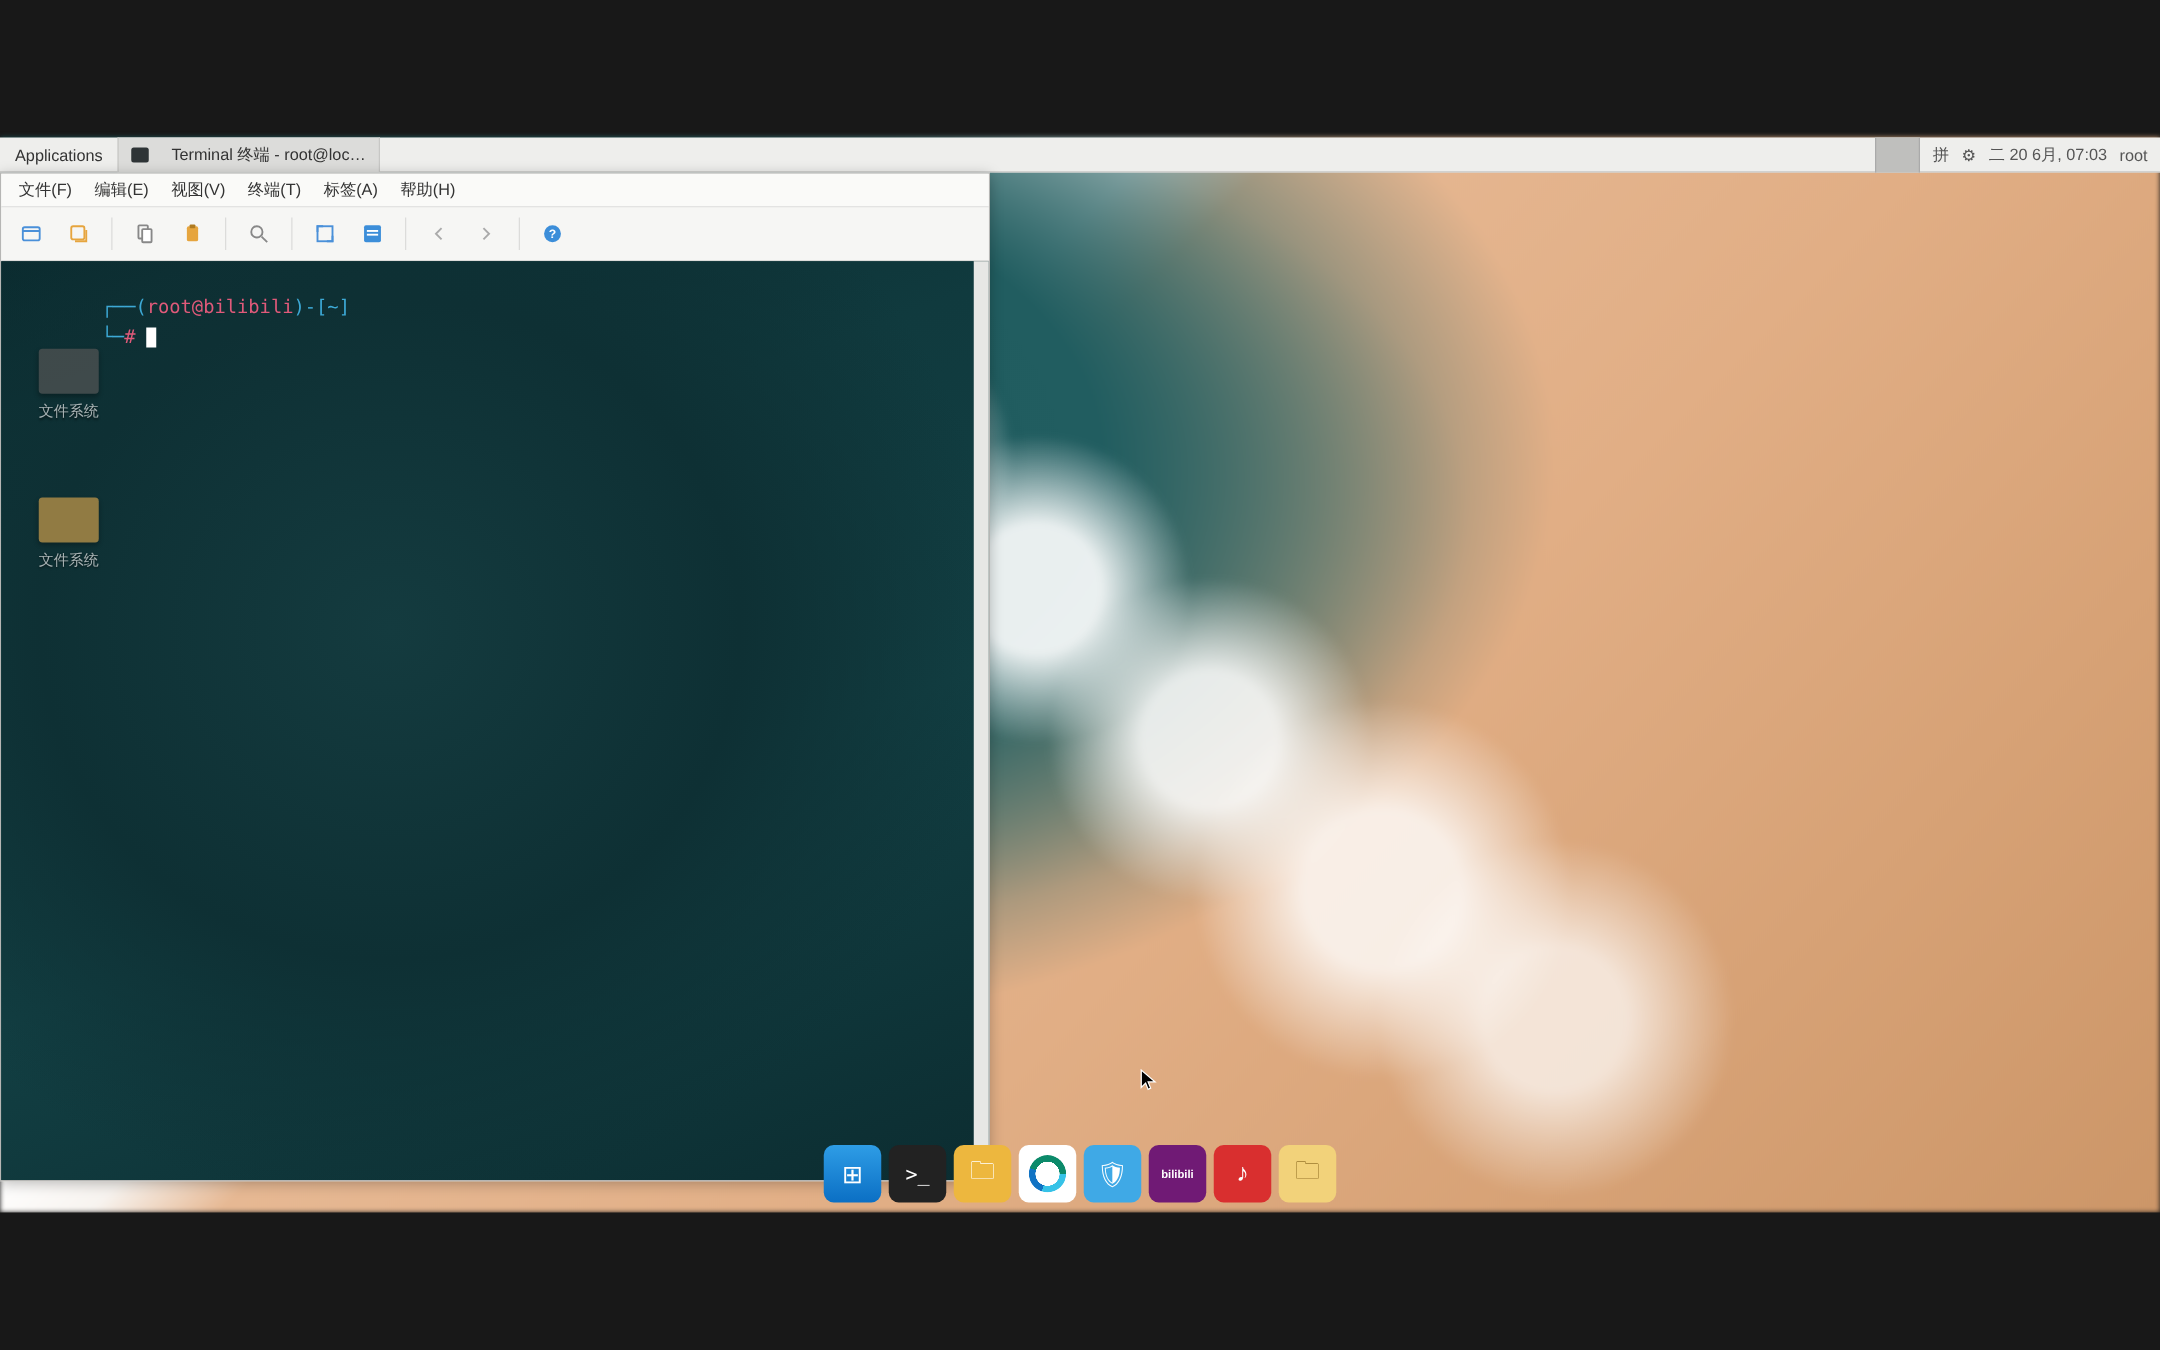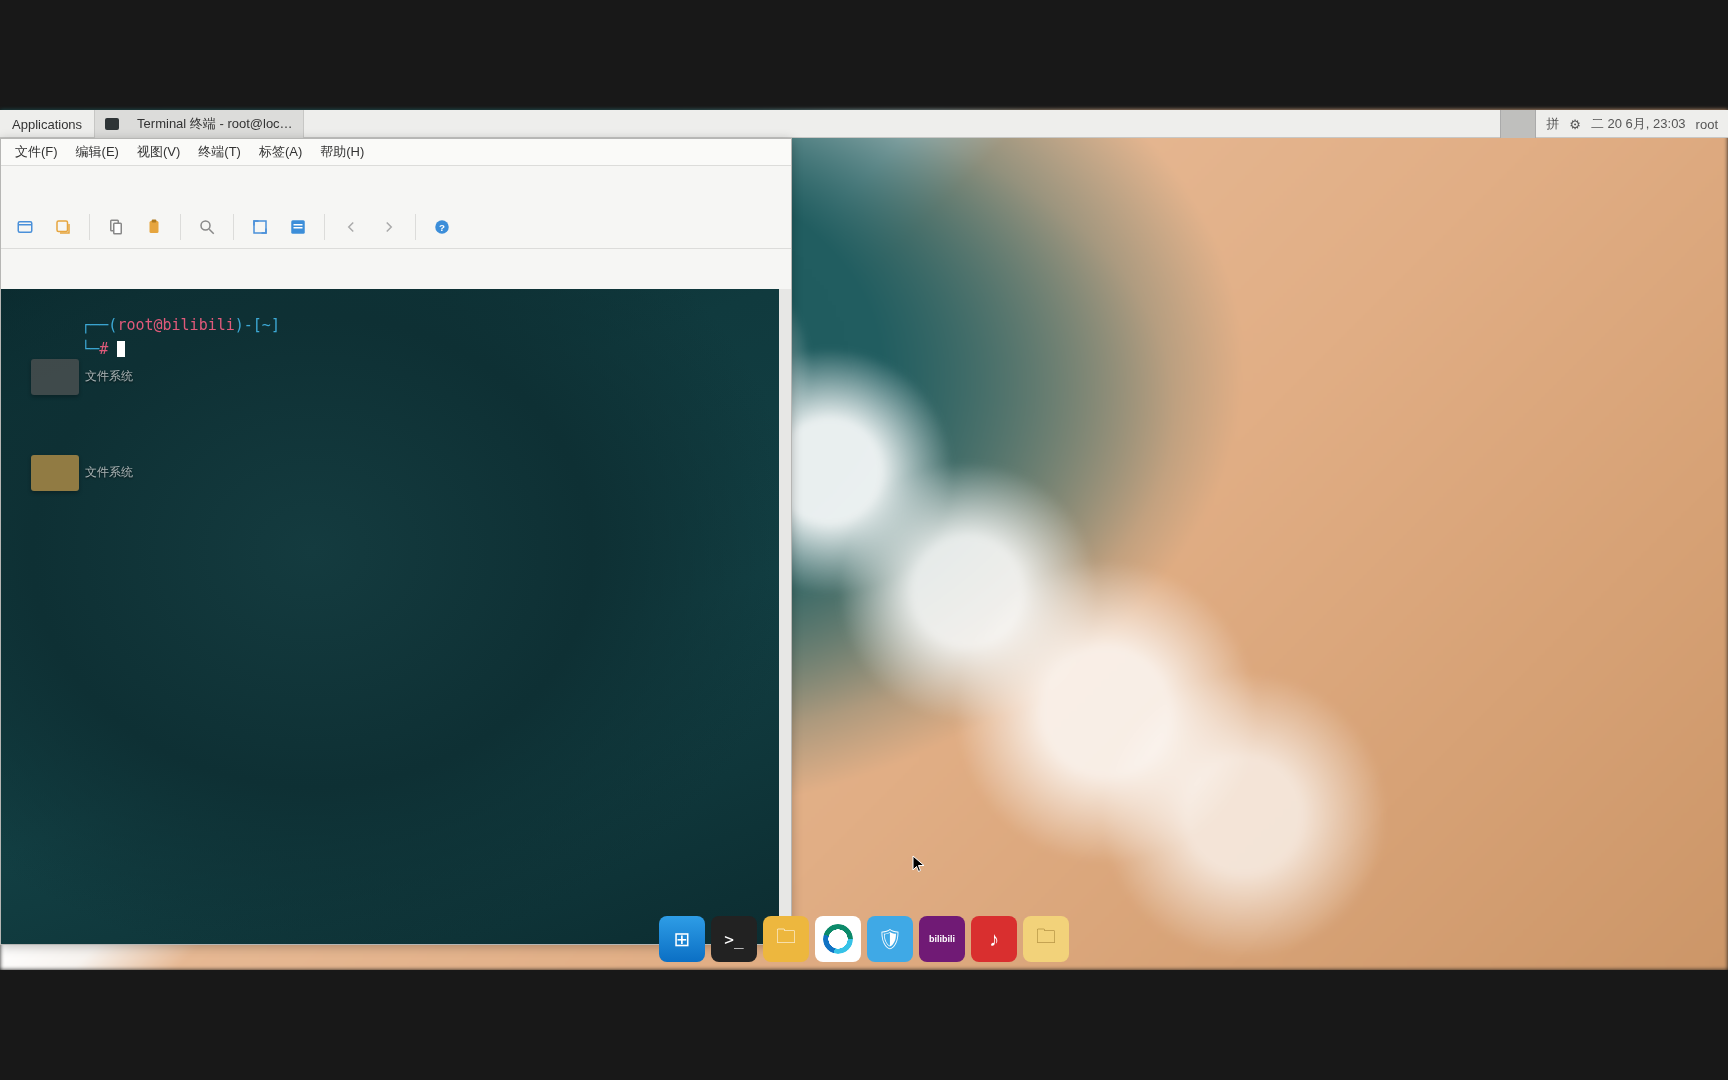--- a/index.html
+++ b/index.html
@@ -28,39 +28,39 @@
   
   .panel{position:absolute;top:0;left:0;right:0;height:28px;background:#eeeeec;display:flex;align-items:center;font-size:13px;color:#333;box-shadow:inset 0 -1px 0 #c7c7c5;}
   .panel .apps{padding:0 12px;height:100%;display:flex;align-items:center;cursor:default;}
   .panel .task{display:flex;align-items:center;height:100%;padding:0 10px;background:#dcdcda;border-right:1px solid #c7c7c5;border-left:1px solid #c7c7c5;gap:18px;max-width:220px;}
   .panel .task .winicon{width:14px;height:12px;background:#2e3436;border-radius:2px;display:inline-block;}
   .panel .spacer{flex:1;}
   .panel .tray{display:flex;align-items:center;gap:10px;padding:0 10px;color:#555;}
   .panel .switcher{width:34px;height:100%;background:#bfbfbd;border-left:1px solid #aaa;border-right:1px solid #aaa;}
 
   
-  .termwin{position:absolute;left:0;top:28px;width:790px;height:805px;background:#f6f6f4;border:1px solid #b6b6b4;box-shadow:0 2px 10px rgba(0,0,0,.25);display:flex;flex-direction:column;gap:40px;}
+  .termwin{position:absolute;left:0;top:28px;width:790px;height:805px;background:#f6f6f4;border:1px solid #b6b6b4;box-shadow:0 2px 10px rgba(0,0,0,.25);display:flex;flex-direction:column;}
   .menubar{height:26px;display:flex;align-items:center;gap:6px;padding:0 8px;font-size:13px;color:#333;background:#fafaf8;border-bottom:1px solid #dcdcda;}
   .menubar span{padding:2px 6px;}
   .toolbar{height:42px;display:flex;align-items:center;gap:6px;padding:0 8px;background:#f6f6f4;border-bottom:1px solid #dcdcda;}
   .toolbar .tbtn{width:30px;height:30px;display:flex;align-items:center;justify-content:center;border:1px solid transparent;border-radius:3px;}
   .toolbar .sep{width:1px;height:26px;background:#dcdcda;margin:0 4px;}
   .toolbar svg{width:18px;height:18px;}
   .termbody{
     flex:1;position:relative;
     background:
       radial-gradient(ellipse 90% 90% at 40% 40%, #143b3f 0%, #0e3034 40%, transparent 70%),
       linear-gradient(160deg, #0a2a2e 0%, #103a3e 30%, #123f43 60%, #0c2d31 100%);
     background-color:#0e3034;
     color:#ddd;font-family:Consolas,monospace;font-size:15px;line-height:1.45;
     border-right:12px solid #e7e7e5;
     filter:blur(.3px);
   }
   .desktopicons{position:absolute;top:70px;left:30px;display:flex;flex-direction:column;gap:60px;opacity:.7;}
-  .dicon{display:flex;flex-direction:row;align-items:center;gap:6px;color:#e8e8e8;font-size:12px;text-shadow:0 1px 2px #000;}
+  .dicon{display:flex;flex-direction:column;align-items:center;gap:6px;color:#e8e8e8;font-size:12px;text-shadow:0 1px 2px #000;}
   .dicon .box{width:48px;height:36px;background:#555;border-radius:3px;box-shadow:0 2px 4px rgba(0,0,0,.4);}
   .dicon .folder{width:48px;height:36px;background:#c99b4a;border-radius:3px;box-shadow:0 2px 4px rgba(0,0,0,.4);}
   .promptline{position:absolute;top:4px;left:8px;white-space:pre;}
   .promptline .br{color:#3da9d6;}
   .promptline .user{color:#e05a7a;}
   .promptline2{position:absolute;top:28px;left:8px;white-space:pre;}
   .promptline2 .br{color:#3da9d6;}
   .promptline2 .hash{color:#e05a7a;}
   .cursor{display:inline-block;width:8px;height:16px;background:#ffffff;vertical-align:middle;}
 
@@ -97,21 +97,21 @@
     </div>
     <div class="task">
       <span class="winicon"></span>
       <span class="ellipsis">Terminal 终端 - root@loc…</span>
     </div>
     <div class="spacer"></div>
     <div class="switcher"></div>
     <div class="tray">
       <span>拼</span>
       <span>⚙</span>
-      <span>二 20 6月, 23:03</span>
+      <span>二 20 6月, 07:03</span>
       <span>root</span>
     </div>
   </div>
 
   <div class="termwin">
     <div class="menubar">
       <span>文件(F)</span>
       <span>编辑(E)</span>
       <span>视图(V)</span>
       <span>终端(T)</span>

